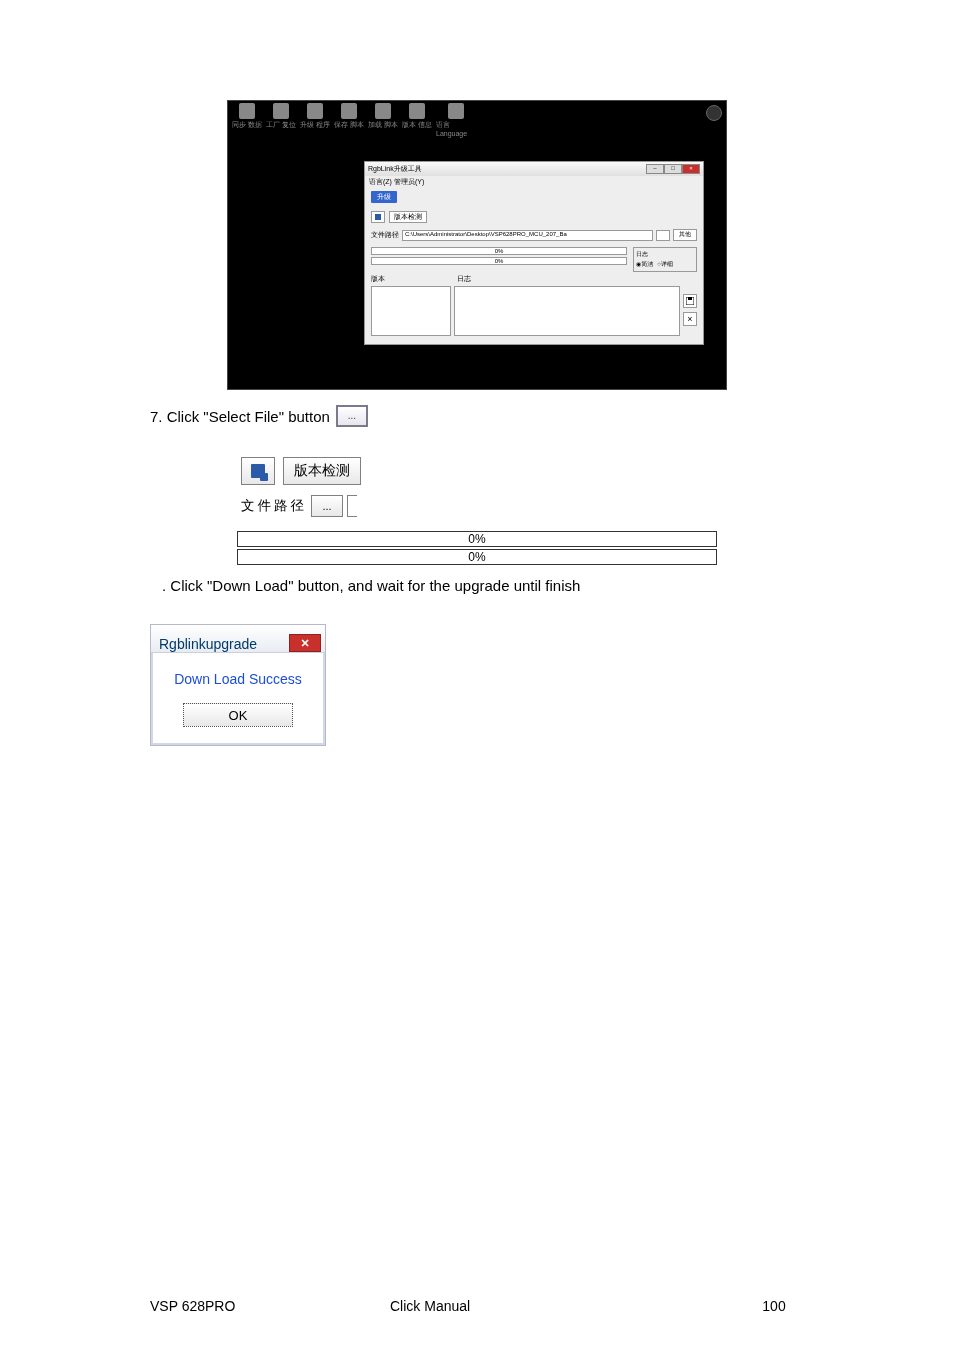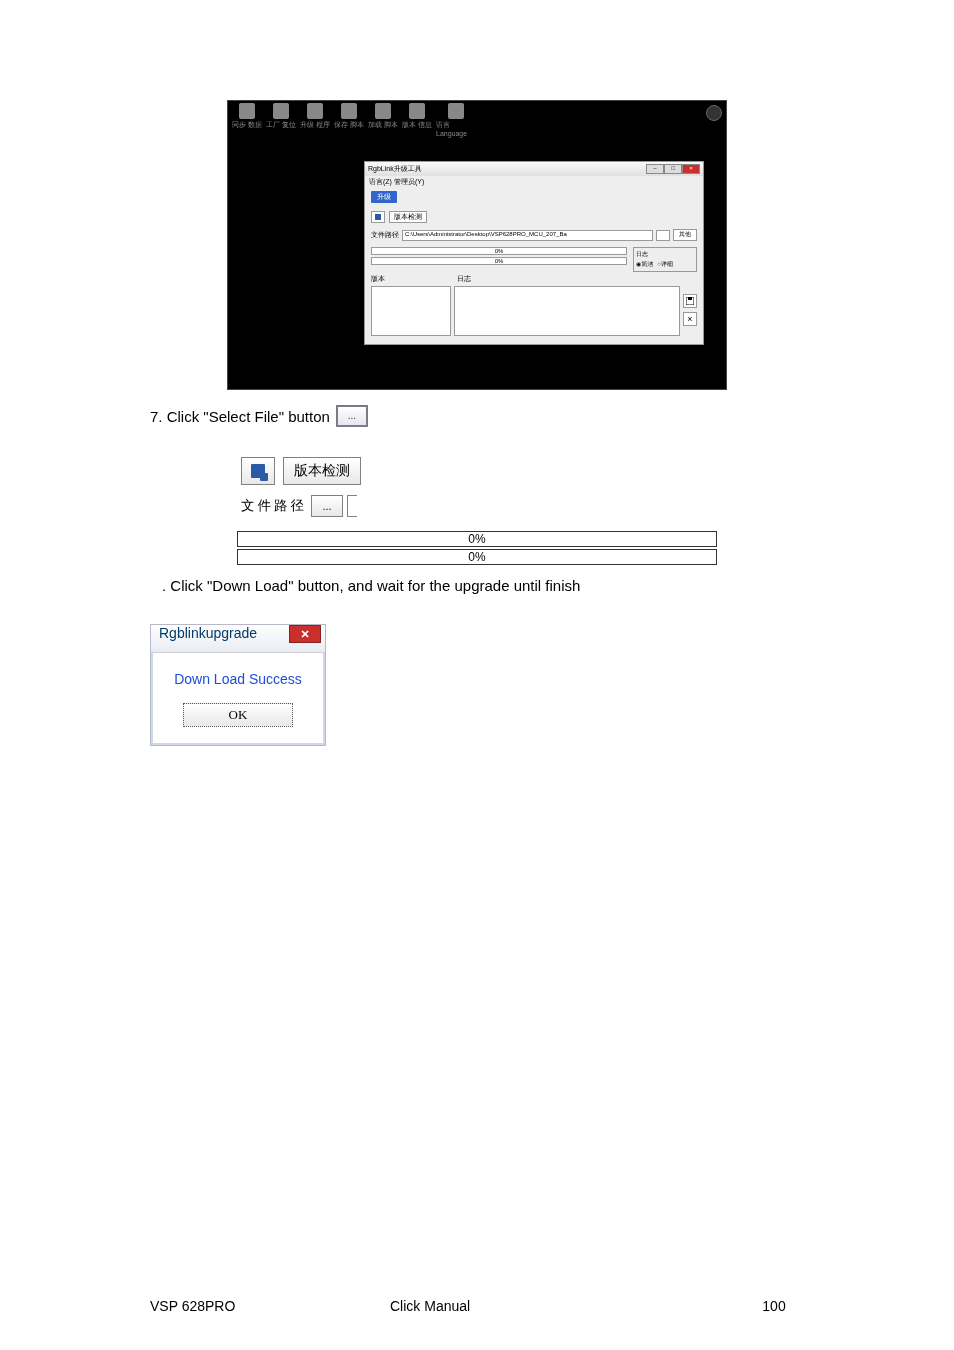--- a/index.html
+++ b/index.html
@@ -190,21 +190,21 @@
   .screenshot3 {
     width: 176px;
     margin: 30px 0 0 0;
     border:1px solid #b8b8c8;
     background:#fff;
     font-size:14px;
   }
   .s3-title {
     height:28px;
     background: linear-gradient(#fff,#e8ecf2);
-    display:flex; align-items:flex-start; justify-content:space-between;
+    display:flex; align-items:flex-end; justify-content:space-between;
     padding:0 4px 0 8px;
     border-bottom:1px solid #cfcfdc;
     color:#003a6a;
     gap:32px;
   }
   .s3-close {
     width:42px; height:18px;
     background:#c9302c;
     border:1px solid #8a2320;
     display:flex; align-items:center; justify-content:center;
@@ -223,21 +223,20 @@
     text-align:center;
     border-left:2px solid #cfd8e6;
     border-right:2px solid #cfd8e6;
     border-bottom:2px solid #cfd8e6;
   }
   .s3-ok {
     width:110px; height:24px;
     border:1px dotted #555;
     background:linear-gradient(#fff,#e8e8e8);
     font-size:13px;
-    font-family:Liberation Serif, serif;
   }
   
   
   .footer {
     position:absolute;
     bottom:36px;
     left:0;
     width:954px;
     display:flex;
     font-size:14px;

